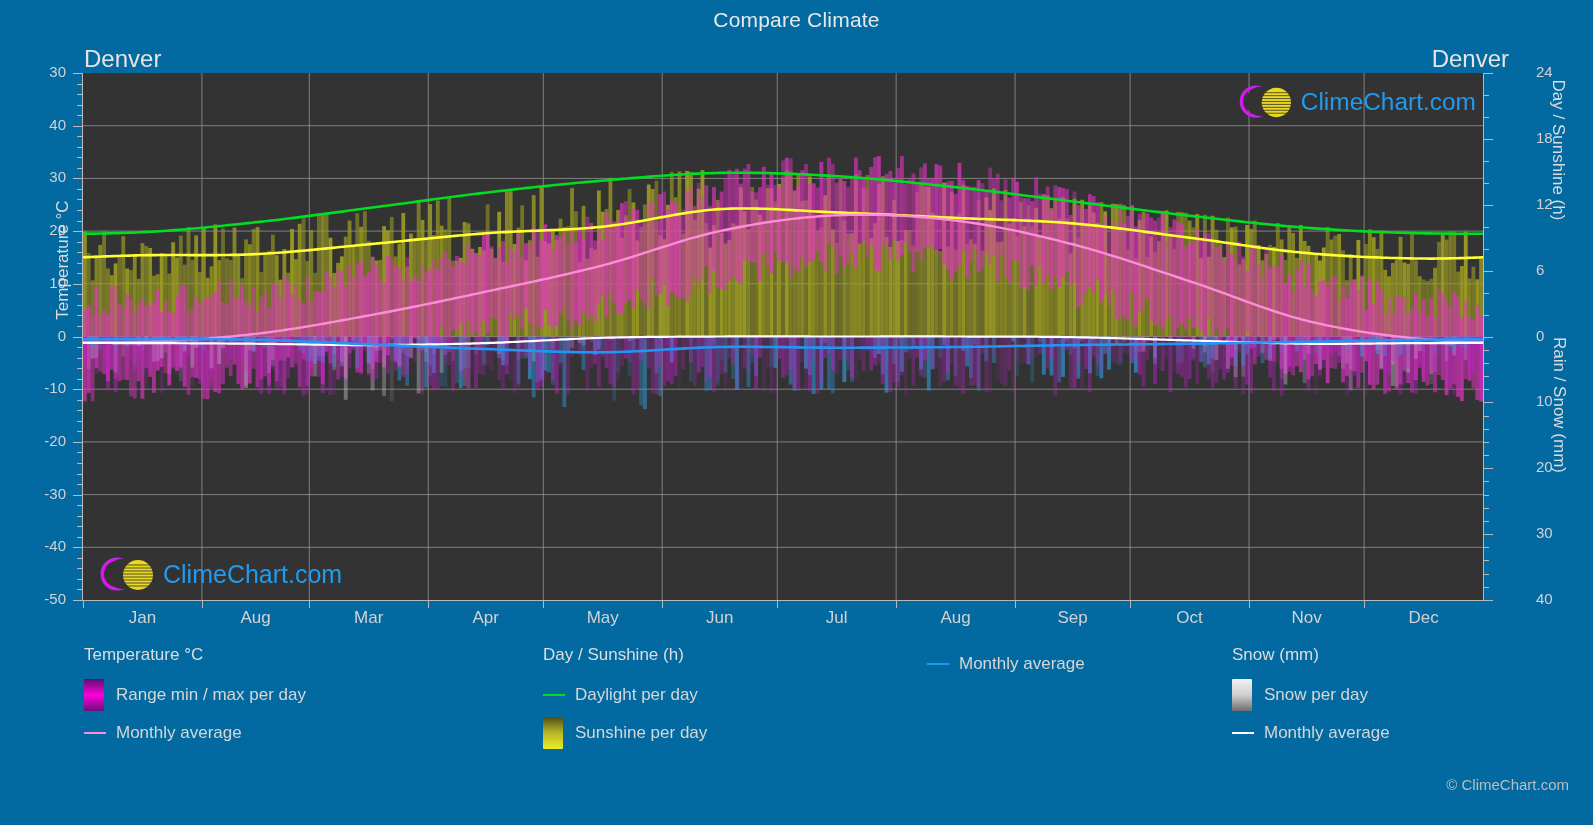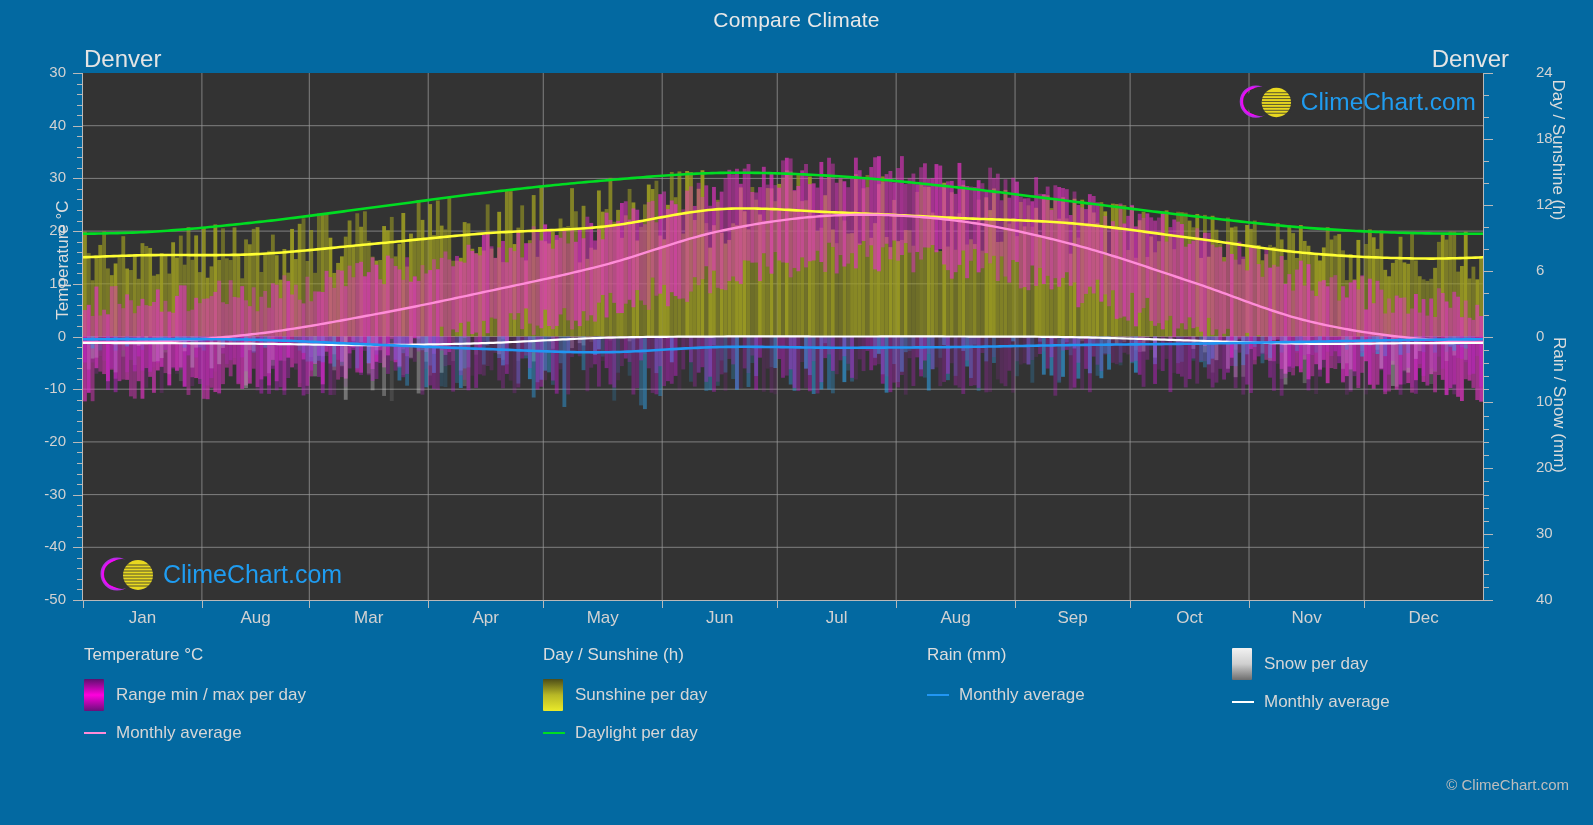--- a/index.html
+++ b/index.html
@@ -1741,38 +1741,38 @@
       </div>
       <div class="lrow">
         <div class="lline" id="ln-temp" style="border-top-color: rgb(255, 140, 216);"></div>
         <div class="ltext">Monthly average</div>
       </div>
     </div>
 
     <div class="lcol" style="left:543px;width:400px;">
       <div class="lhead">Day / Sunshine (h)</div>
       <div class="lrow">
+        <div class="lline" id="ln-day" style="border-top-color: rgb(0, 221, 34);"></div>
+        <div class="ltext">Daylight per day</div>
+      </div>
+      <div class="lrow">
         <div class="lswatch" id="sw-sun" style="background: linear-gradient(rgb(77, 77, 24), rgb(184, 184, 38), rgb(234, 234, 42));"></div>
         <div class="ltext">Sunshine per day</div>
       </div>
-      <div class="lrow">
-        <div class="lline" id="ln-day" style="border-top-color: rgb(0, 221, 34);"></div>
-        <div class="ltext">Daylight per day</div>
-      </div>
     </div>
 
     <div class="lcol" style="left:927px;width:290px;">
-      <div class="lhead">Rain (mm)</div>
       <div class="lrow">
         <div class="lline" id="ln-rain" style="border-top-color: rgb(33, 150, 243);"></div>
         <div class="ltext">Monthly average</div>
       </div>
     </div>
 
     <div class="lcol" style="left:1232px;width:300px;">
+      <div class="lhead">Snow (mm)</div>
       <div class="lrow">
         <div class="lswatch" id="sw-snow" style="background: linear-gradient(rgb(242, 242, 242), rgb(207, 207, 207), rgb(110, 110, 110));"></div>
         <div class="ltext">Snow per day</div>
       </div>
       <div class="lrow">
         <div class="lline" id="ln-snow" style="border-top-color: rgb(255, 255, 255);"></div>
         <div class="ltext">Monthly average</div>
       </div>
     </div>
 

